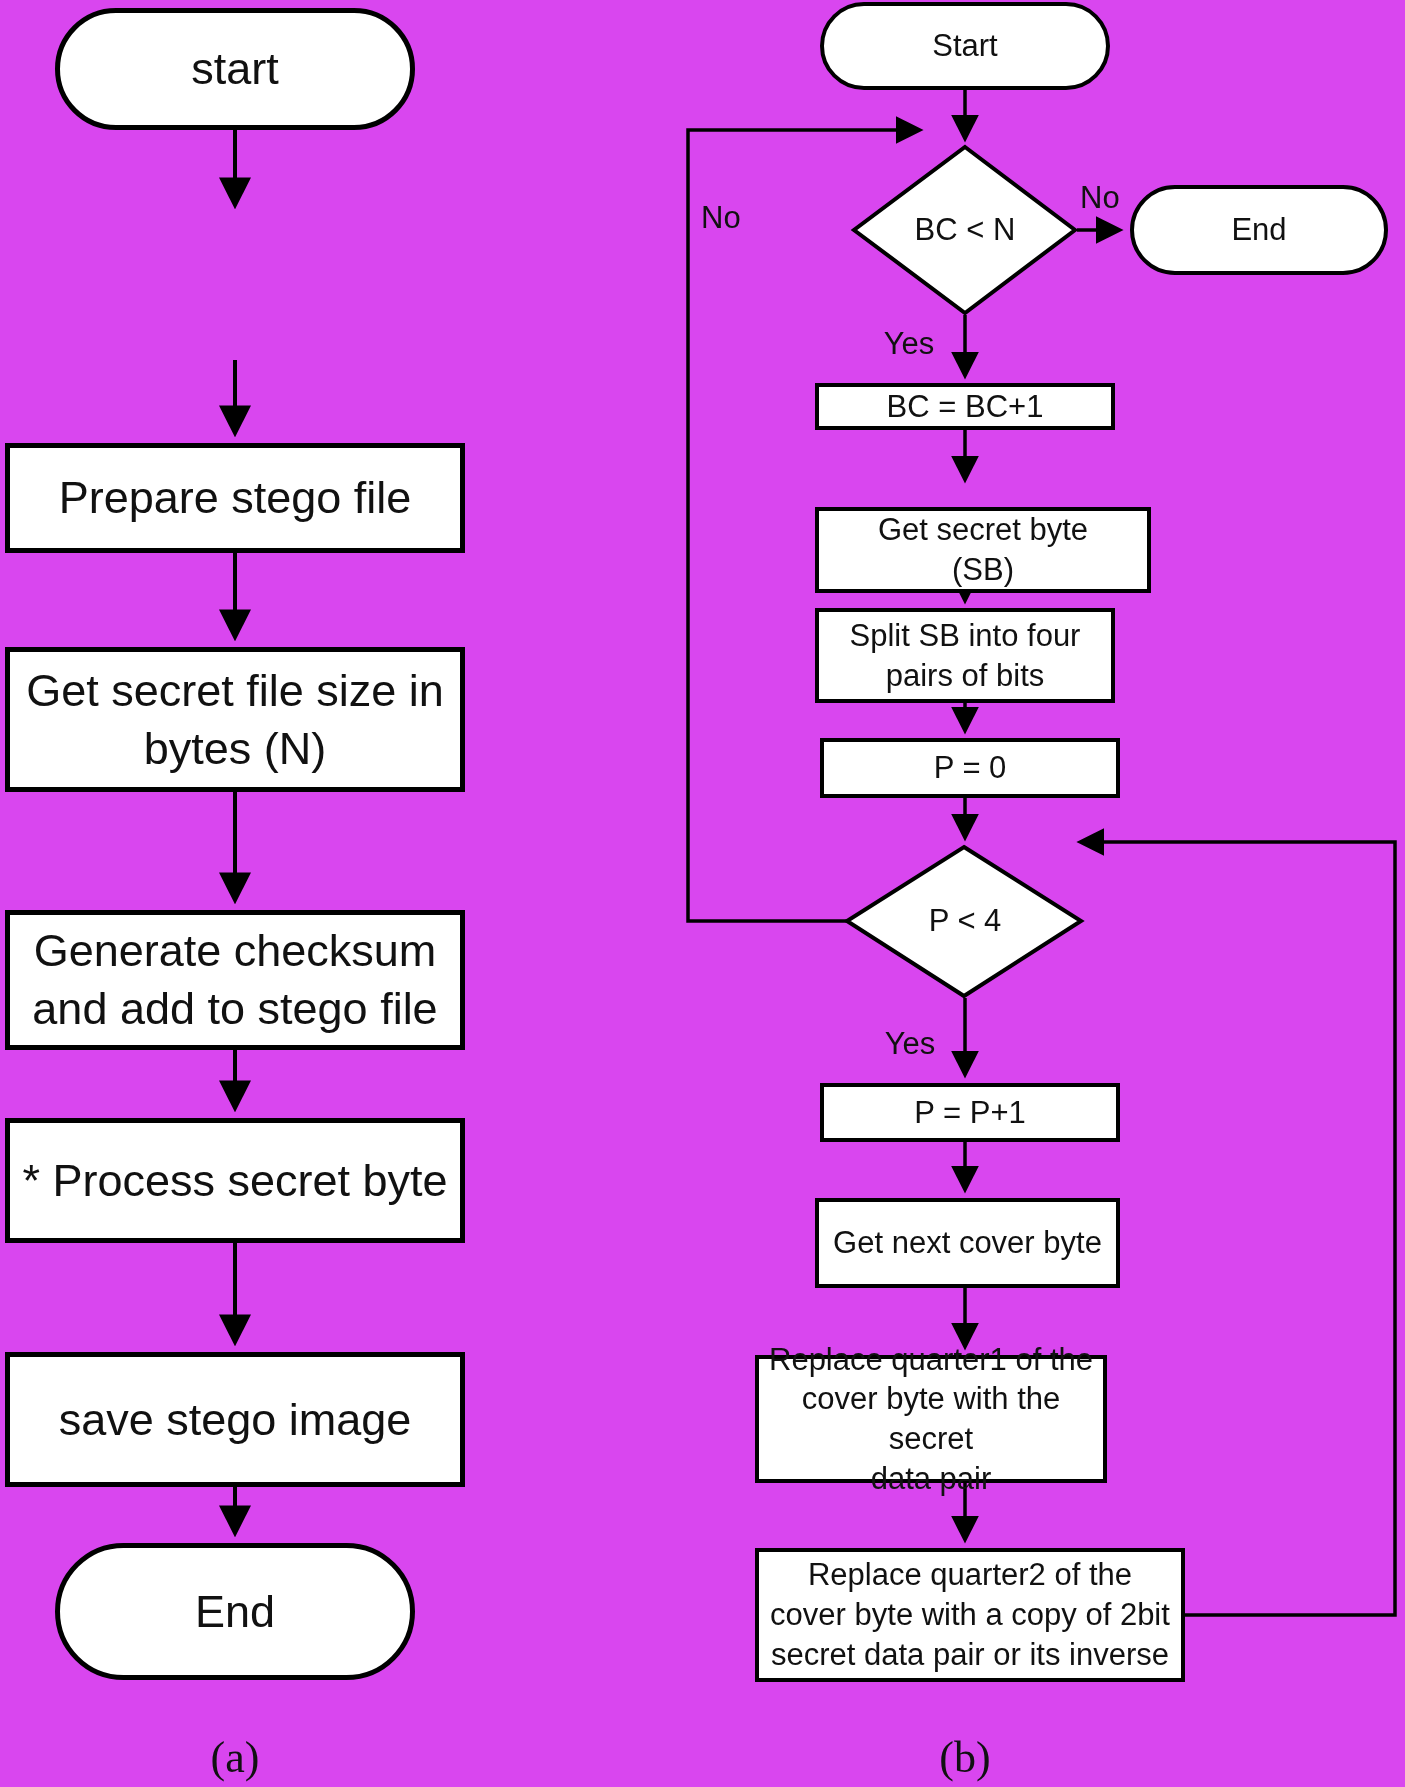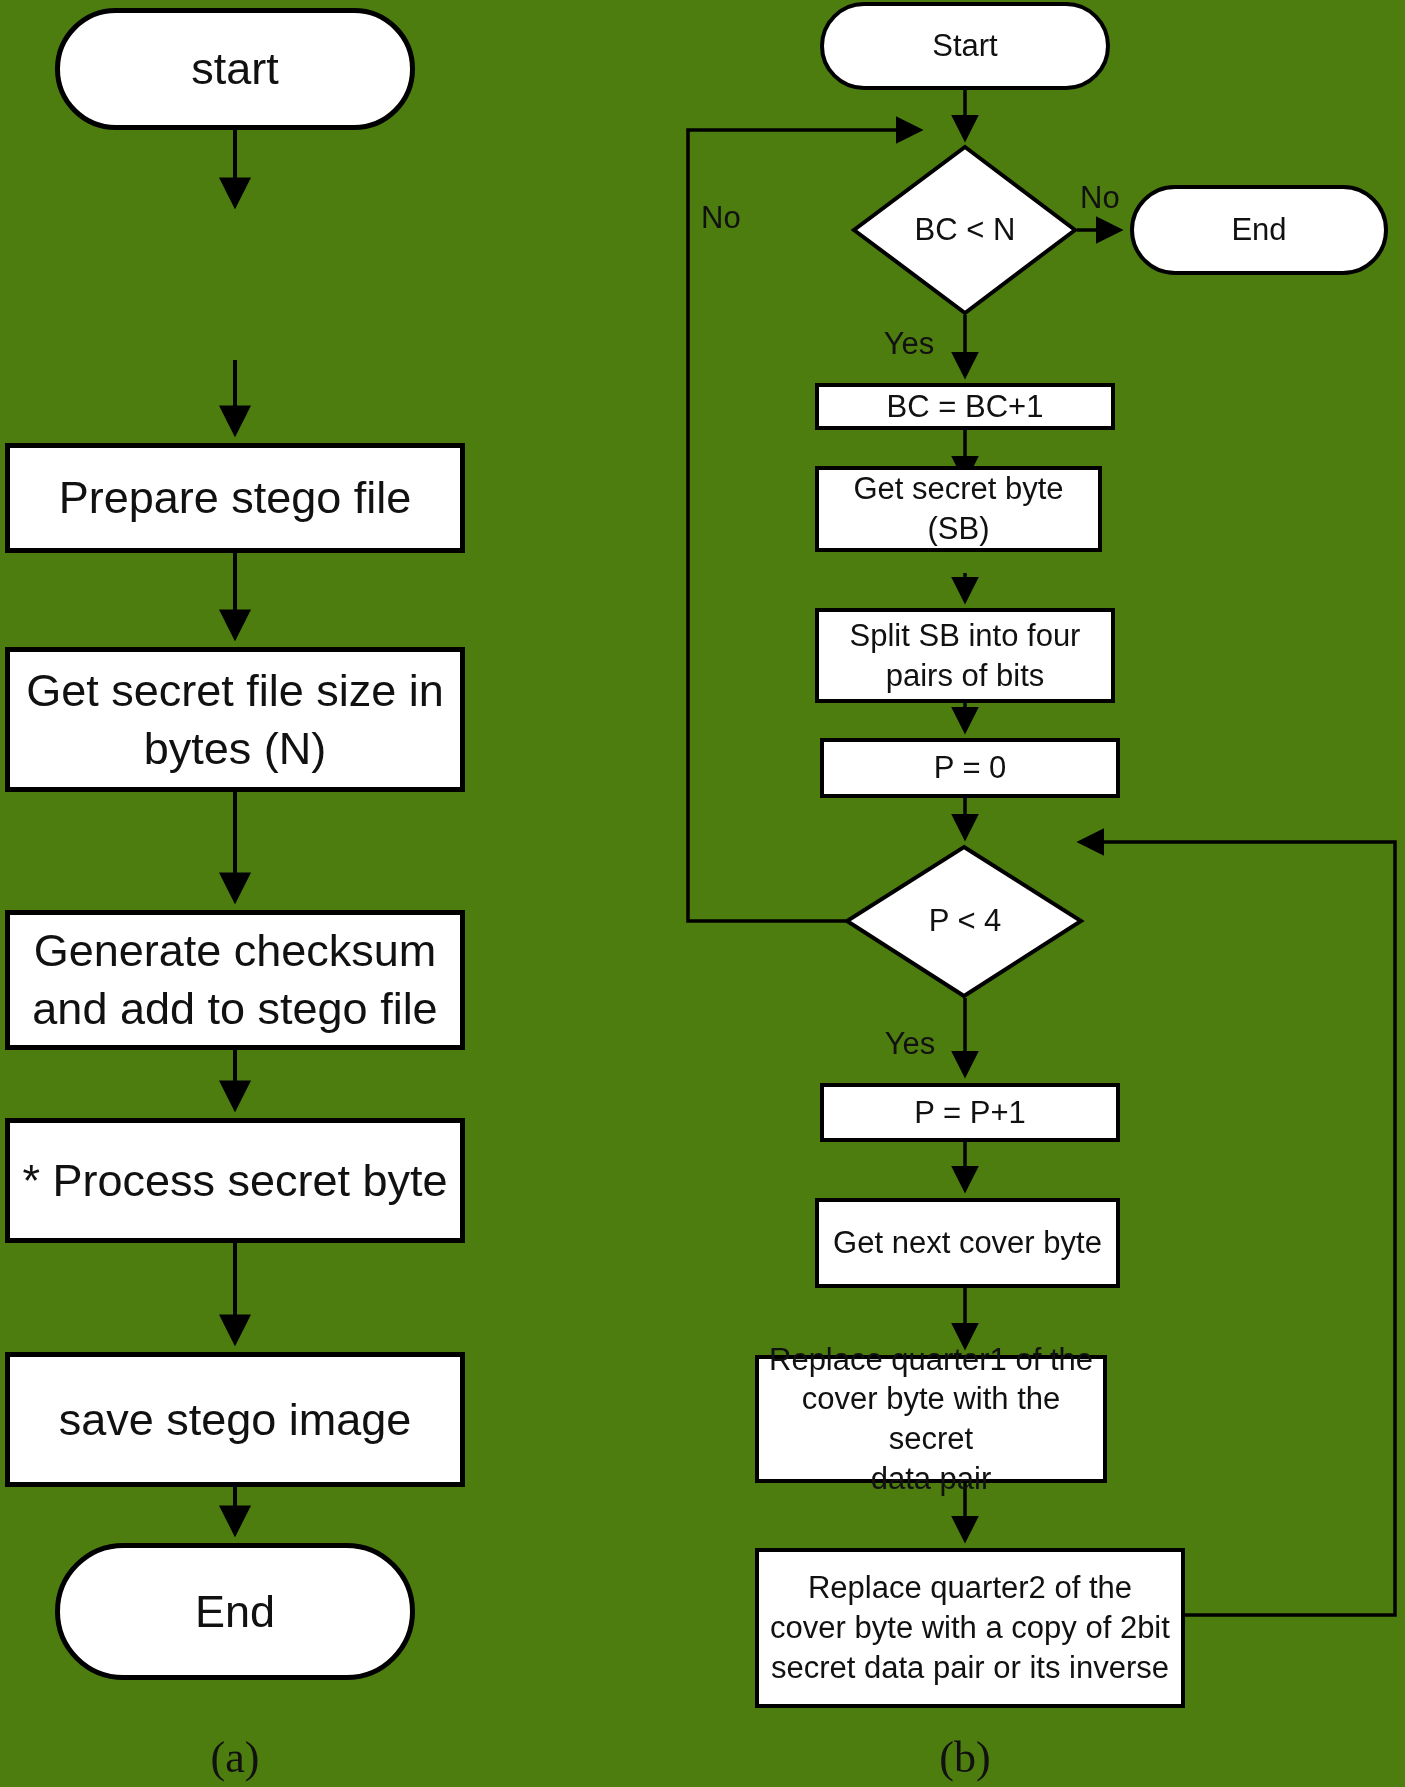--- a/index.html
+++ b/index.html
@@ -1,17 +1,17 @@
 <!DOCTYPE html>
 <html><head>
 <meta charset="utf-8">
 <style>
   html,body{margin:0;padding:0;background:#ffffff;}
   #canvas{
-    position:relative;width:1405px;height:1787px;background:#4d7c0f;
+    position:relative;width:1405px;height:1787px;background:#d946ef;
     font-family:"Liberation Sans", sans-serif;color:#111111;overflow:hidden;text-decoration:underline;
   }
   #connector-layer{position:absolute;left:0;top:0;z-index:0;}
   .node{
     position:absolute;box-sizing:border-box;z-index:1;
     display:flex;align-items:center;justify-content:center;
     text-align:center;background:#ffffff;border:5px solid #000000;
     white-space:pre-line;line-height:1.28;
   }
   .oval{border-radius:300px;}
@@ -96,39 +96,39 @@
   <div class="node oval fb" style="left:1130px;top:185px;width:258px;height:90px">End</div>
 
   <div class="edge-label" style="left:1080px;top:180px">No</div>
 
   <div class="edge-label right-align" style="left:865px;top:326px;width:88px">Yes</div>
 
   <div class="edge-label" style="left:701px;top:200px">No</div>
 
   <div class="node fb" style="left:815px;top:383px;width:300px;height:47px">BC = BC+1</div>
 
-  <div class="node fb" style="left:815px;top:466px;width:287px;height:86px">Get secret byte
+  <div class="node fb" style="left:815px;top:507px;width:336px;height:86px">Get secret byte
 (SB)</div>
 
   <div class="node fb" style="left:815px;top:608px;width:300px;height:95px">Split SB into four
 pairs of bits</div>
 
   <div class="node fb" style="left:820px;top:738px;width:300px;height:60px">P = 0</div>
 
   <div class="node fb bare" style="left:880px;top:896px;width:170px;height:50px">P &lt; 4</div>
 
   <div class="edge-label right-align" style="left:865px;top:1026px;width:90px">Yes</div>
 
   <div class="node fb" style="left:820px;top:1083px;width:300px;height:59px">P = P+1</div>
 
   <div class="node fb" style="left:815px;top:1198px;width:305px;height:90px">Get next cover byte</div>
 
   <div class="node fb" style="left:755px;top:1355px;width:352px;height:128px">Replace quarter1 of the
 cover byte with the secret
 data pair</div>
 
-  <div class="node fb" style="left:755px;top:1548px;width:430px;height:160px">Replace quarter2 of the
+  <div class="node fb" style="left:755px;top:1548px;width:430px;height:134px">Replace quarter2 of the
 cover byte with a copy of 2bit
 secret data pair or its inverse</div>
 
   <div class="caption" style="left:865px;top:1732px;width:200px">(b)</div>
 
 </div>
 
 </body></html>

